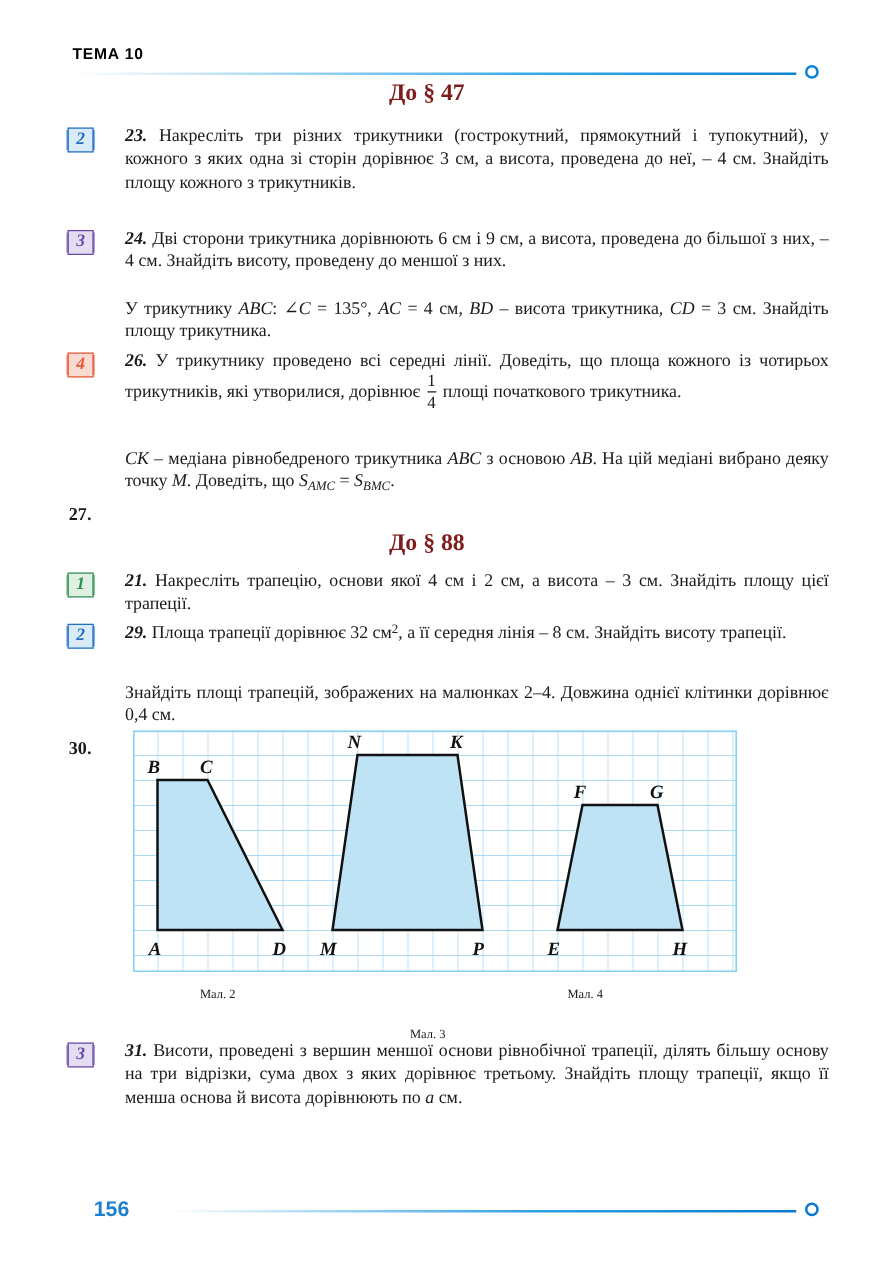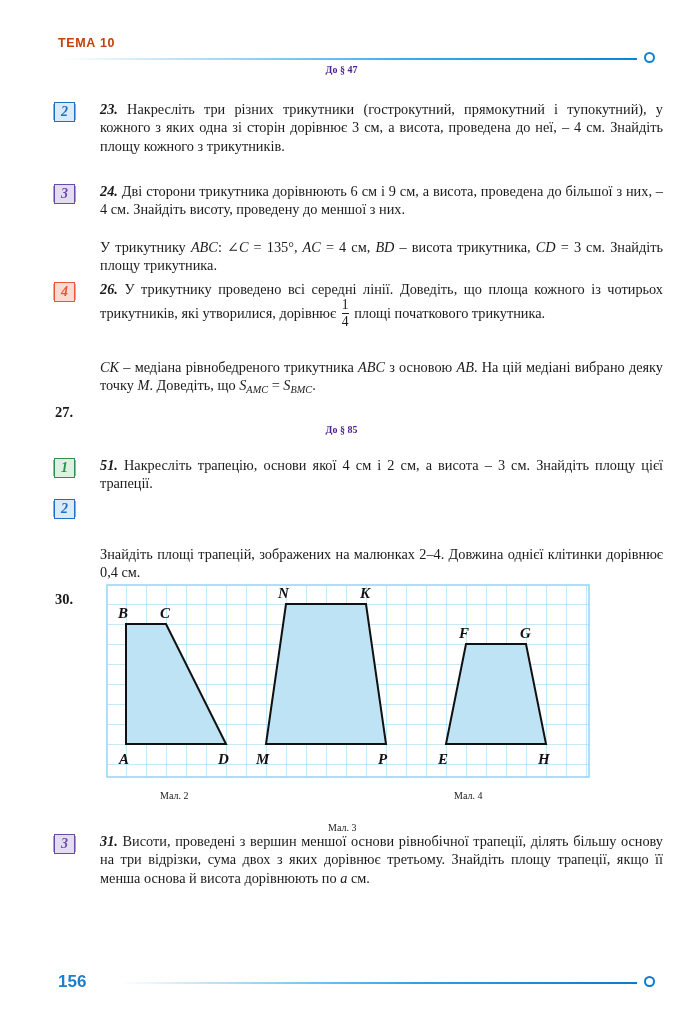--- a/index.html
+++ b/index.html
@@ -27,21 +27,21 @@
     top: 36px;
     left: 58px;
     right: 40px;
     height: 30px;
   }
   .theme-label {
     font-family: "Liberation Sans", sans-serif;
     font-weight: bold;
     font-size: 12.5px;
     letter-spacing: 0.6px;
-    color: #c2410c;
+    color: #000000;
   }
   .header-rule {
     position: absolute;
     left: 0;
     right: 18px;
     top: 22px;
     height: 2px;
     background: linear-gradient(to right, #ffffff 0%, #cfe9f8 16%, #39a9e8 62%, #0b84d4 100%);
   }
   .header-dot {
@@ -57,22 +57,22 @@
   }
 
   
   .section-title {
     position: absolute;
     left: 0;
     right: 12px;
     text-align: center;
     font-family: "Liberation Serif", serif;
     font-weight: bold;
-    font-size: 10px;
-    color: #4c1d95;
+    font-size: 19px;
+    color: #7f1d1d;
   }
   #sec-47 { top: 64px; }
   #sec-48 { top: 424px; }
 
   
   .ex {
     position: absolute;
     left: 54px;
     right: 32px;
     display: flex;
@@ -191,25 +191,24 @@
     font-size: 10px;
     white-space: nowrap;
   }
   #cap-2 { left: 54px; }
   #cap-3 { left: 222px; margin-top: 32px; }
   #cap-4 { left: 348px; }
 
   
   .footer {
     position: absolute;
-    left: 58px;
+    left: 75px;
     right: 40px;
     top: 958px;
     height: 26px;
-    margin-top: 14px;
   }
   .page-number {
     font-family: "Liberation Sans", sans-serif;
     font-weight: bold;
     font-size: 17px;
     color: #1b7fd0;
     position: absolute;
     left: 0;
     top: 0;
   }
@@ -285,36 +284,37 @@
     </div>
   </div>
 
   <div class="ex" style="top:358px;">
     <div class="gutter">
       <span class="num-plain">27.</span>
     </div>
     <div class="body-text"><span class="it">CK</span><span> – медіана рівнобедреного трикутника </span><span class="it">ABC</span><span> з основою </span><span class="it">AB</span><span>. На цій медіані вибрано деяку точку </span><span class="it">M</span><span>. Доведіть, що </span><span class="it">S</span><span class="sub">AMC</span><span> = </span><span class="it">S</span><span class="sub">BMC</span><span>.</span></div>
   </div>
 
-  <div class="section-title" id="sec-48">До § 85</div>
+  <div class="section-title" id="sec-48">До § 88</div>
 
   <div class="ex" style="top:456px;">
     <div class="gutter">
       <span class="badge badge-1">1</span>
     </div>
     <div class="body-text">
-      <span class="n">51.</span>
+      <span class="n">21.</span>
       <span>Накресліть трапецію, основи якої 4 см і 2 см, а висота – 3 см. Знайдіть площу цієї трапеції.</span>
     </div>
   </div>
 
   <div class="ex" style="top:497px;">
     <div class="gutter">
       <span class="badge badge-2">2</span>
     </div>
+    <div class="body-text"><span class="n">29.</span> <span>Площа трапеції дорівнює 32 см</span><span class="sup">2</span><span>, а її середня лінія – 8 см. Знайдіть висоту трапеції.</span></div>
   </div>
 
   <div class="ex" style="top:545px;">
     <div class="gutter">
       <span class="num-plain">30.</span>
     </div>
     <div class="body-text">Знайдіть площі трапецій, зображених на малюнках 2–4. Довжина однієї клітинки дорівнює 0,4 см.</div>
   </div>
 
   <div class="figure-wrap">

